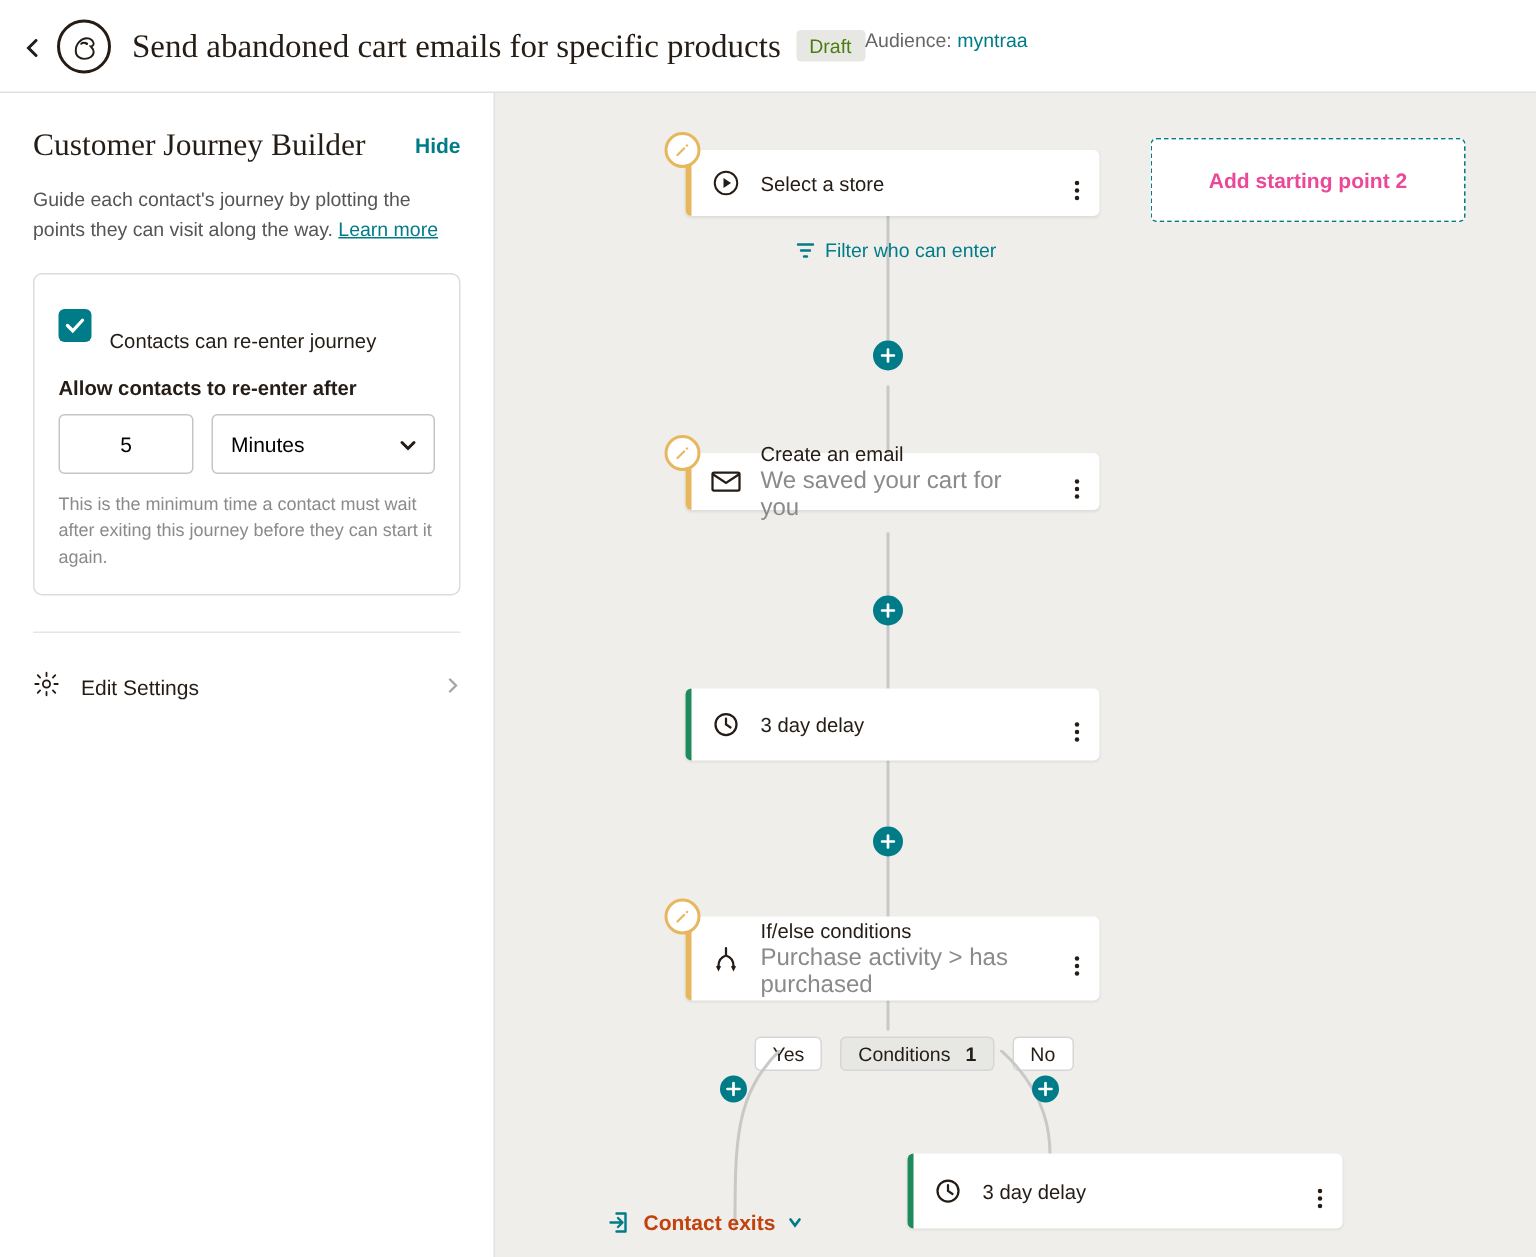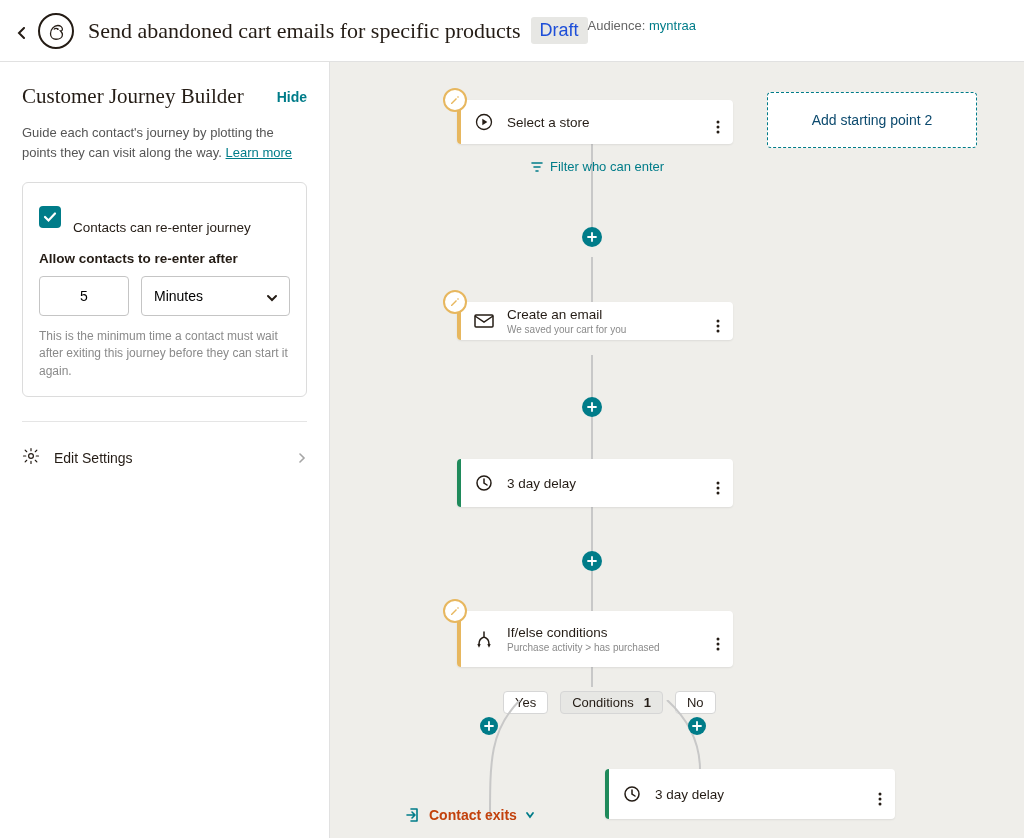--- a/index.html
+++ b/index.html
@@ -4,21 +4,21 @@
 <style>
   *{box-sizing:border-box;margin:0;padding:0;}
   body{font-family:-apple-system,BlinkMacSystemFont,"Segoe UI",Helvetica,Arial,sans-serif;background:#fff;color:#241c15;width:1024px;height:838px;overflow:hidden;}
   .topbar{height:62px;border-bottom:1px solid #e1e1e1;display:flex;align-items:center;padding:0 16px;}
   .back-chevron{width:12px;height:12px;margin-right:10px;cursor:pointer;}
   .logo{width:36px;height:36px;border:2px solid #241c15;border-radius:50%;display:flex;align-items:center;justify-content:center;margin-right:14px;background:#fff;}
   .logo svg{width:22px;height:22px;}
   .title-block{display:flex;flex-direction:row;}
   .title-row{display:flex;align-items:center;gap:10px;}
   .title-row h1{font-family:Georgia,"Times New Roman",serif;font-size:22px;font-weight:500;}
-  .status-badge{background:#e7e7e4;color:#1d4ed8;font-size:18px;padding:3px 9px;border-radius:3px;}
+  .status-badge{background:#e7e7e4;color:#4d7c0f;font-size:13px;padding:3px 9px;border-radius:3px;}
   .audience-line{font-size:13px;color:#666;margin-top:1px;}
   .audience-line .aud-link{color:#007c89;text-decoration:none;}
   .main{display:flex;height:calc(838px - 62px);}
   .sidebar{width:330px;border-right:1px solid #e1e1e1;padding:22px 22px 0 22px;overflow-y:auto;}
   .sb-top{display:flex;justify-content:space-between;align-items:center;}
   .sb-title{font-family:Georgia,"Times New Roman",serif;font-size:21px;font-weight:500;}
   .hide-link{color:#007c89;font-size:14px;font-weight:600;cursor:pointer;}
   .sb-desc{font-size:13px;color:#555;line-height:1.5;margin-top:14px;}
   .sb-desc a{color:#007c89;text-decoration:underline;font-weight:500;}
   .reenter-box{border:1px solid #dcdcdc;border-radius:6px;padding:16px;margin-top:20px;}
@@ -38,26 +38,26 @@
   .settings-row .gear{margin-right:14px;}
   .settings-row .lbl{font-size:14px;}
   .settings-row .chev{margin-left:auto;color:#a6a6a6;}
   .canvas{flex:1;background:#efeeea;position:relative;overflow:hidden;}
   
   .card{position:absolute;background:#fff;border-radius:4px;box-shadow:0 1px 2px rgba(0,0,0,0.08);display:flex;align-items:center;cursor:pointer;}
   .card .accent{width:4px;align-self:stretch;border-radius:4px 0 0 4px;}
   .card .iconbox{width:46px;display:flex;align-items:center;justify-content:center;}
   .card .content{padding:12px 8px 12px 0;flex:1;}
   .card .content .t1{font-size:13.5px;color:#241c15;}
-  .card .content .t2{font-size:10px;color:#8a8a8a;margin-top:2px;}
+  .card .content .t2{font-size:16px;color:#8a8a8a;margin-top:2px;}
   .card .kebab{width:30px;display:flex;align-items:flex-start;justify-content:center;padding-top:10px;}
   .kebab svg{width:4px;height:14px;}
   .badge-circle{position:absolute;width:24px;height:24px;border-radius:50%;background:#fff;border:2px solid #e7b75f;display:flex;align-items:center;justify-content:center;}
   .badge-circle svg{width:12px;height:12px;}
-  .add-start{position:absolute;border:1.5px dashed #007c89;color:#0c4a6e;font-size:14px;font-weight:400;border-radius:4px;display:flex;align-items:center;justify-content:center;background:#fff;cursor:pointer;}
+  .add-start{position:absolute;border:1.5px dashed #007c89;color:#ec4899;font-size:14px;font-weight:700;border-radius:4px;display:flex;align-items:center;justify-content:center;background:#fff;cursor:pointer;}
   .filter-link{position:absolute;color:#007c89;font-size:13px;font-weight:500;display:flex;align-items:center;gap:6px;cursor:pointer;}
   .plus-btn{position:absolute;width:20px;height:20px;border-radius:50%;background:#007c89;display:flex;align-items:center;justify-content:center;cursor:pointer;}
   .plus-btn.sm{width:18px;height:18px;}
   .plus-btn svg{width:10px;height:10px;}
   
   .vline{position:absolute;width:2px;background:#c8c8c8;left:591px;}
   .yesno-row{position:absolute;display:flex;align-items:center;gap:12px;}
   .pill{background:#fff;border:1px solid #d6d6d6;border-radius:4px;font-size:13px;padding:3px 11px;cursor:pointer;margin-top:16px;}
   .pill.cond{background:#e7e7e4;display:flex;gap:10px;}
   .pill.cond .n{font-weight:600;}

